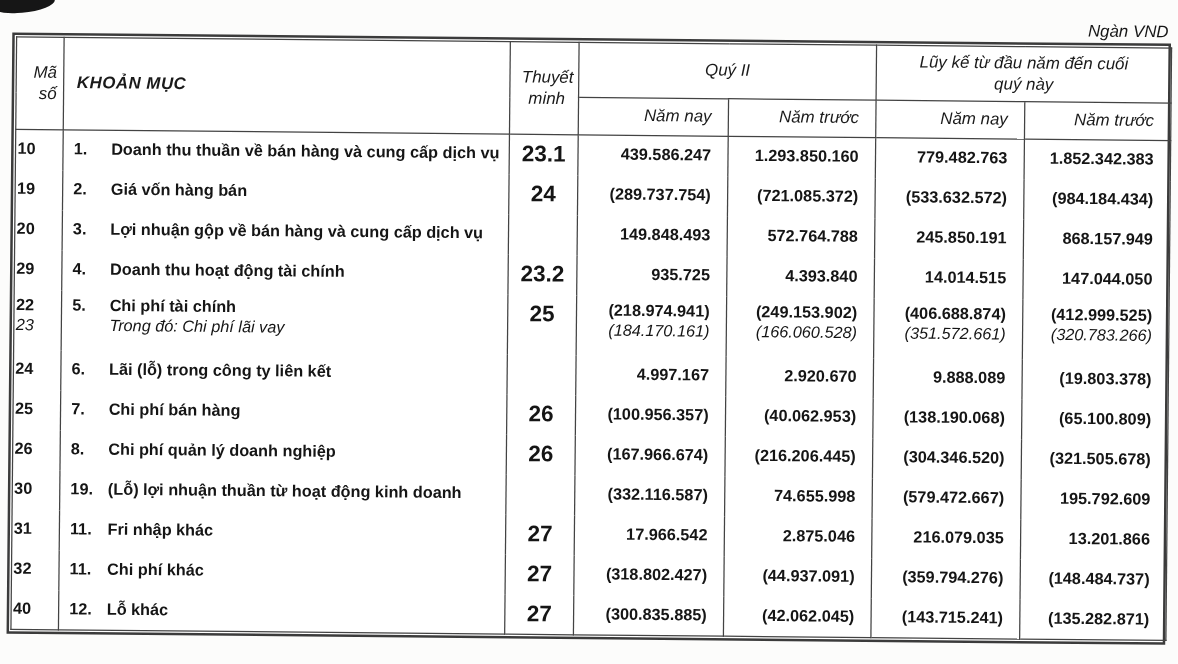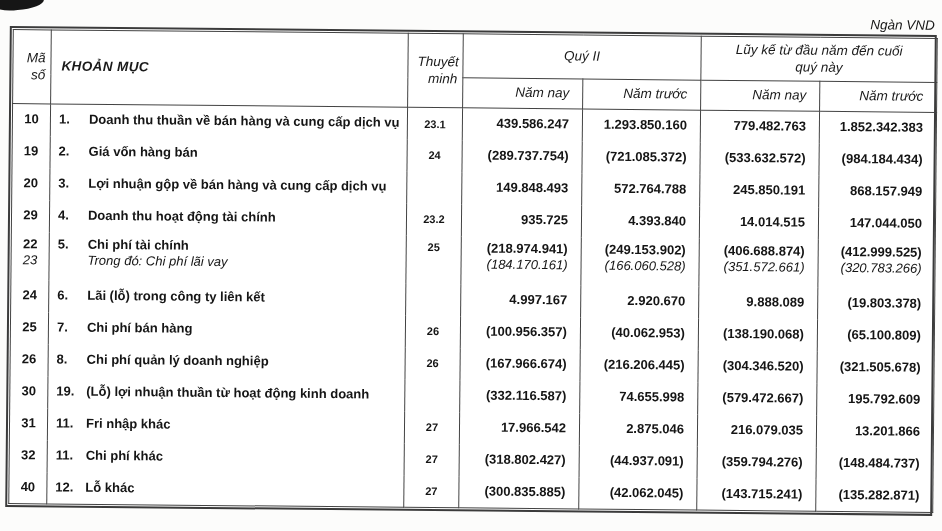--- a/index.html
+++ b/index.html
@@ -25,37 +25,37 @@
   th,td{border:1.4px solid #434343;overflow:hidden;}
   thead th{
     font-style:italic;font-weight:normal;font-size:13.5px;
     padding:2px 5px;line-height:1.25;color:#1a1a1a;
   }
   tr.h1{height:44px;}
   tr.h2{height:30px;}
   th.maso{text-align:right;padding-left:9px;}
   .w-narrow{max-width:26px;}
   th.khoan{text-align:left;padding-left:10px;font-weight:600;letter-spacing:.4px;}
-  .w-note{max-width:50px;margin:0 auto;text-align:right;padding-left:4px;}
+  .w-note{max-width:50px;margin:0 auto;text-align:center;padding-left:4px;}
   th.grp{text-align:center;}
   .wrap2{max-width:172px;margin:0 auto;text-align:center;}
   th.sub{text-align:right;padding-right:13px;}
   tbody tr{height:32px;}
   tbody tr.tall{height:48px;}
   tbody tr.tall td{vertical-align:top;padding-top:4px;}
   tbody td{
     font-weight:bold;font-size:13px;vertical-align:middle;
     border-top:none;border-bottom:none;color:#151515;line-height:1.3;
   }
   tbody tr:last-child td{border-bottom:1.4px solid #434343;}
-  td.code{text-align:center;}
+  td.code{text-align:left;}
   td.label{padding-left:8px;}
   td.label .no{display:inline-block;width:30px;}
   .sublabel{margin-left:30px;font-style:italic;font-weight:normal;}
-  td.note{text-align:center;font-size:11px;}
+  td.note{text-align:center;font-size:18px;}
   td.val{text-align:right;padding-right:13px;}
   .ital{font-style:italic;font-weight:normal;}
 </style>
 </head>
 <body>
 
 <div class="smudge"></div>
 
 <div class="sheet">
   <div class="unit-note">Ngàn VND</div>

